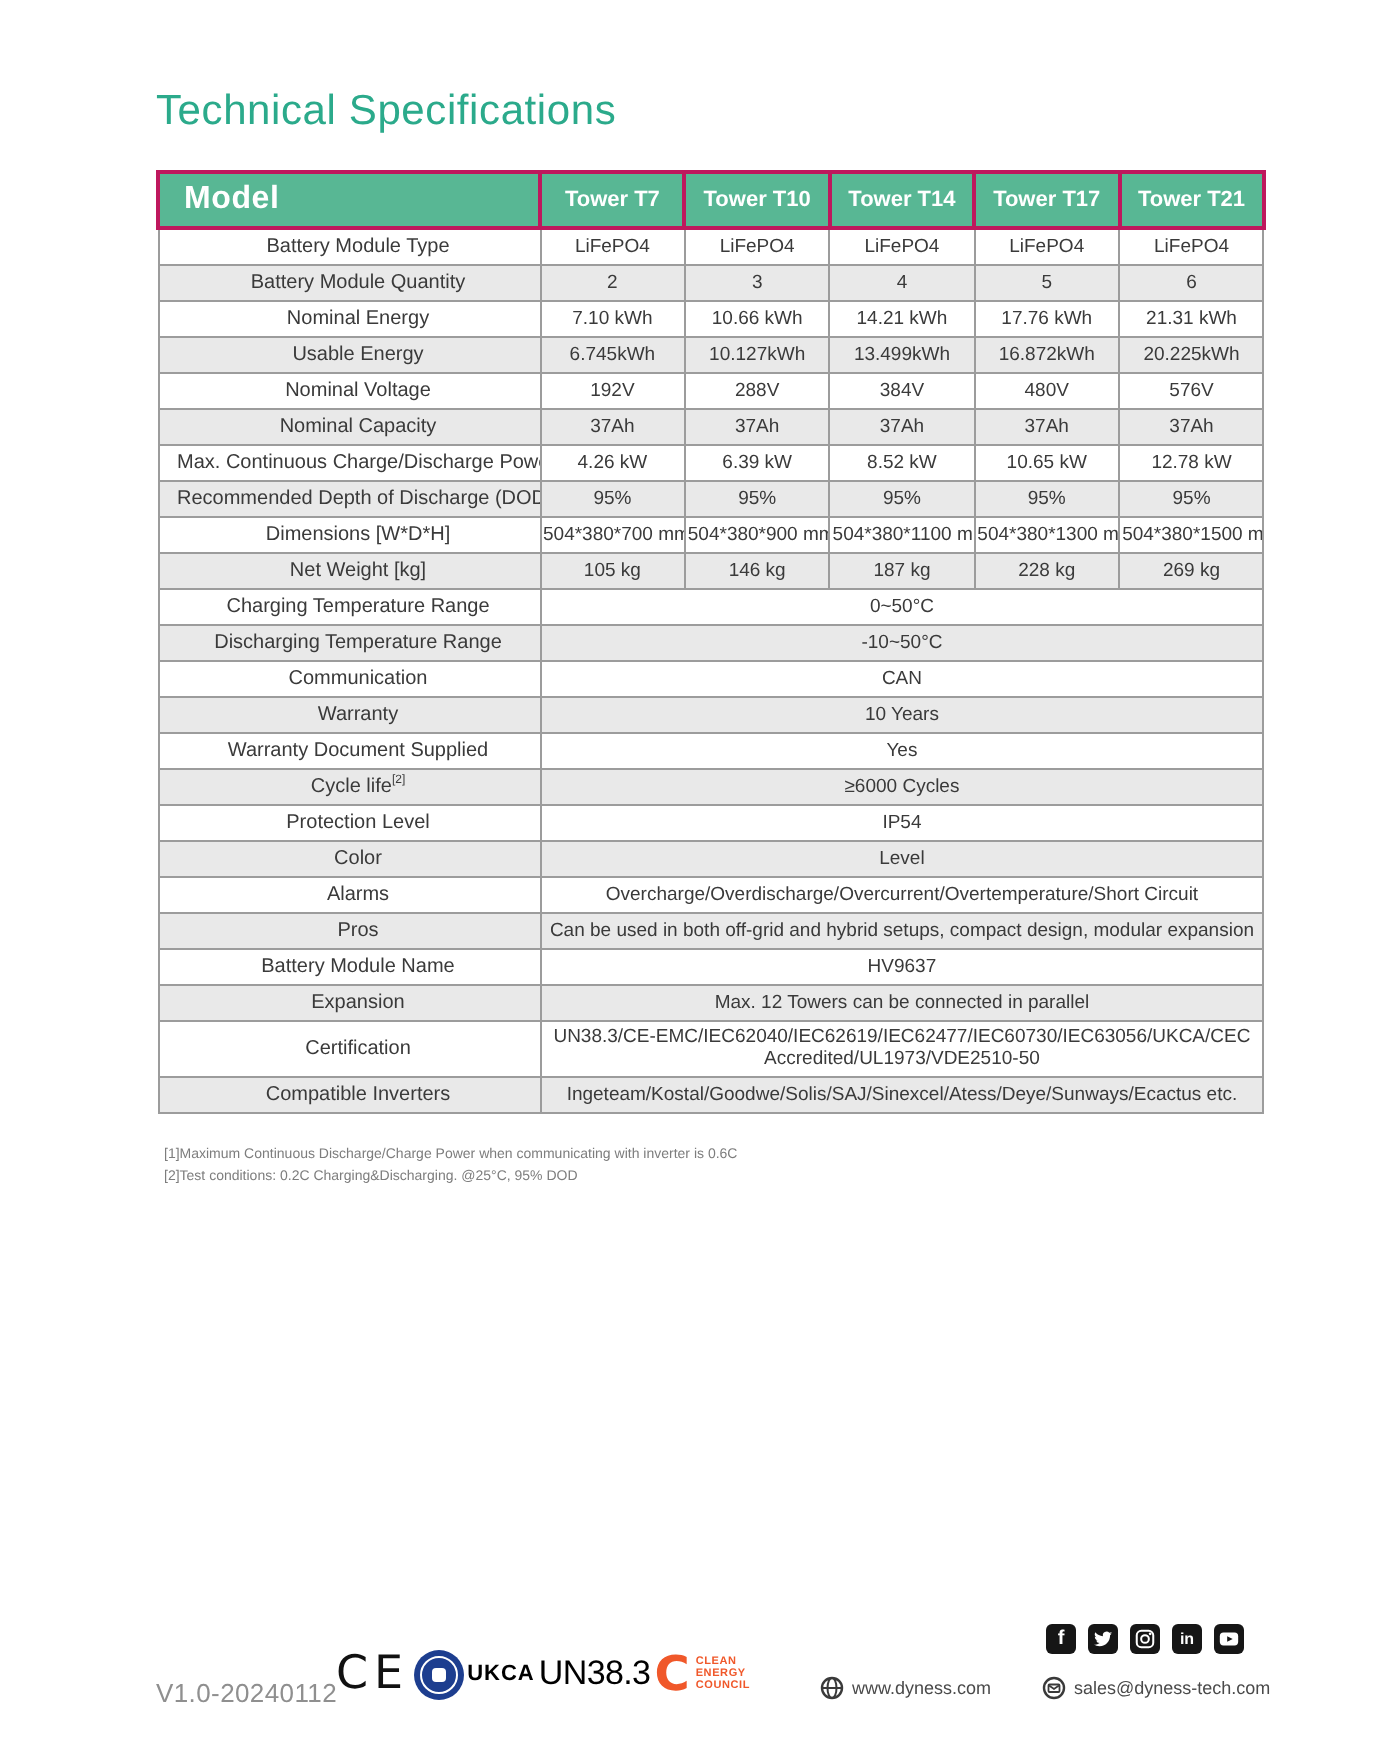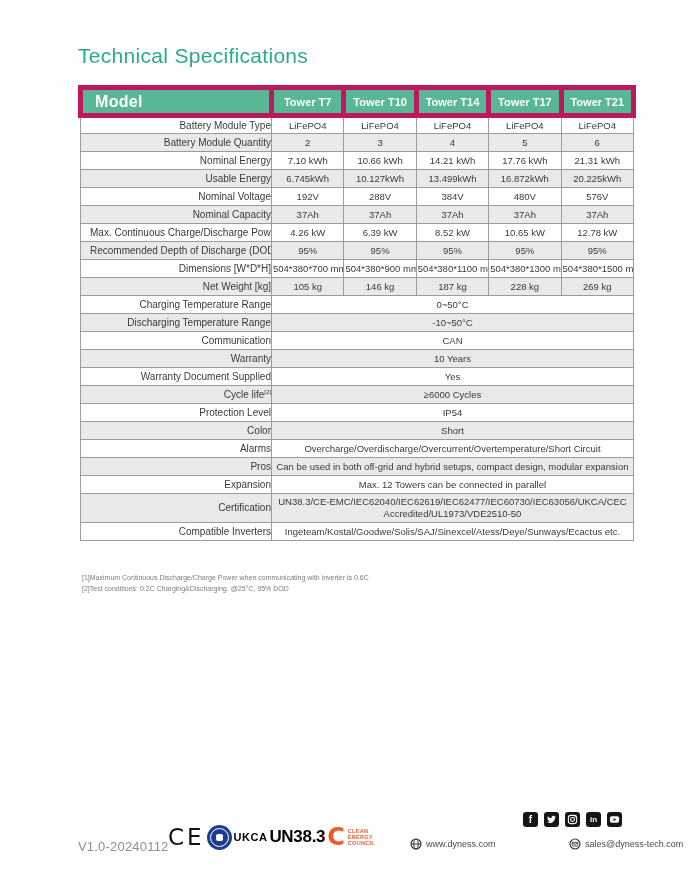--- a/index.html
+++ b/index.html
@@ -14,52 +14,52 @@
   }
   
   .spec-table {
     position:absolute; left:78px; top:85px; width:553px;
     border-collapse:collapse; table-layout:fixed;
     font-size:10px; color:#333;
   }
   .spec-table col.lbl { width:191px; }
   .spec-table col.val { width:72.4px; }
   .spec-table thead th {
-    background:#58b794; color:#fff; border:5px solid #be185d;
+    background:#58b794; color:#fff; border:2px solid #be185d;
     height:28px; vertical-align:middle;
   }
   th.model-th { text-align:left; padding-left:12px; font-size:16px; font-weight:bold; letter-spacing:.3px; }
   th.col-th { font-size:11px; font-weight:bold; text-align:center; }
   .spec-table td {
     border:1px solid #9c9c9c; height:18px; vertical-align:middle;
     white-space:nowrap; overflow:hidden;
   }
-  .spec-table td.lbl-cell { text-align:right; padding-left:9px; font-size:10px; color:#3a3a3a; }
+  .spec-table td.lbl-cell { text-align:center; padding-left:9px; font-size:10px; color:#3a3a3a; }
   .spec-table td.val-cell, .spec-table td.span-cell { text-align:center; font-size:9.5px; color:#3a3a3a; padding:0 1px; }
   .spec-table td.span-cell.wrap { white-space:normal; line-height:1.25; padding:2px 6px; height:auto; }
   .spec-table tbody tr:nth-child(even) td { background:#e9e9e9; }
   .spec-table sup { font-size:6px; vertical-align:super; line-height:0; }
   
   .footnotes {
     position:absolute; left:82px; top:573px; font-size:7px; color:#7d7d7d; line-height:1.5;
   }
   
   .version { position:absolute; left:78px; top:839px; font-size:13px; color:#8f8f8f; letter-spacing:.2px; }
   .cert-logos { position:absolute; left:168px; top:824px; display:flex; align-items:center; gap:2px; }
   .ce-mark { font-size:23px; font-weight:400; color:#111; letter-spacing:3px; font-family:"DejaVu Sans", sans-serif; }
   .tuv-badge { width:25px; height:25px; border-radius:50%; background:#1d3e8f; position:relative; flex:0 0 auto; }
   .tuv-badge::before { content:""; position:absolute; inset:3px; border:1.5px solid #fff; border-radius:50%; }
   .tuv-badge::after { content:""; position:absolute; inset:9px; background:#fff; border-radius:2px; }
   .ukca { display:flex; line-height:.92; font-weight:bold; font-size:11px; color:#000; letter-spacing:.5px; }
-  .un383 { font-size:17px; font-weight:bold; color:#000; letter-spacing:-.3px; }
+  .un383 { font-size:17px; font-weight:normal; color:#000; letter-spacing:-.3px; }
   .cec-logo { display:flex; align-items:center; gap:3px; }
   .cec-c { font-size:24px; font-weight:bold; color:#f0582a; line-height:1; font-family:"DejaVu Sans", sans-serif; }
   .cec-text { display:flex; flex-direction:column; line-height:1.15; font-size:5.5px; font-weight:bold; color:#f0582a; letter-spacing:.3px; }
   .site-block { position:absolute; left:410px; top:838px; display:flex; align-items:center; gap:4px; font-size:9px; color:#4a4a4a; }
-  .email-block { position:absolute; left:521px; top:838px; display:flex; align-items:center; gap:4px; font-size:9px; color:#4a4a4a;margin-left:48px; }
+  .email-block { position:absolute; left:521px; top:838px; display:flex; align-items:center; gap:4px; font-size:9px; color:#4a4a4a; }
   .round-ic { width:12px; height:12px; flex:0 0 auto; }
   .social-row { position:absolute; left:523px; top:812px; display:flex; gap:6px; }
   .soc { width:15px; height:15px; background:#161616; border-radius:3px; display:flex; align-items:center; justify-content:center; color:#fff; }
   .soc .ltr { font-size:10px; font-weight:bold; line-height:1; }
   .soc .ltr-sm { font-size:8px; font-weight:bold; line-height:1; }
   .soc svg { display:block; }
 </style>
 </head>
 <body>
 
@@ -190,29 +190,33 @@
         <tr>
           <td class="lbl-cell">Cycle life<sup>[2]</sup></td>
           <td colspan="5" class="span-cell">≥6000 Cycles</td>
         </tr>
         <tr>
           <td class="lbl-cell">Protection Level</td>
           <td colspan="5" class="span-cell">IP54</td>
         </tr>
         <tr>
           <td class="lbl-cell">Color</td>
-          <td colspan="5" class="span-cell">Short</td>
+          <td colspan="5" class="span-cell">Level</td>
         </tr>
         <tr>
           <td class="lbl-cell">Alarms</td>
           <td colspan="5" class="span-cell">Overcharge/Overdischarge/Overcurrent/Overtemperature/Short Circuit</td>
         </tr>
         <tr>
           <td class="lbl-cell">Pros</td>
           <td colspan="5" class="span-cell">Can be used in both off-grid and hybrid setups, compact design, modular expansion</td>
+        </tr>
+        <tr>
+          <td class="lbl-cell">Battery Module Name</td>
+          <td colspan="5" class="span-cell">HV9637</td>
         </tr>
         <tr>
           <td class="lbl-cell">Expansion</td>
           <td colspan="5" class="span-cell">Max. 12 Towers can be connected in parallel</td>
         </tr>
         <tr>
           <td class="lbl-cell">Certification</td>
           <td colspan="5" class="span-cell wrap">UN38.3/CE-EMC/IEC62040/IEC62619/IEC62477/IEC60730/IEC63056/UKCA/CEC Accredited/UL1973/VDE2510-50</td>
         </tr>
         <tr>

